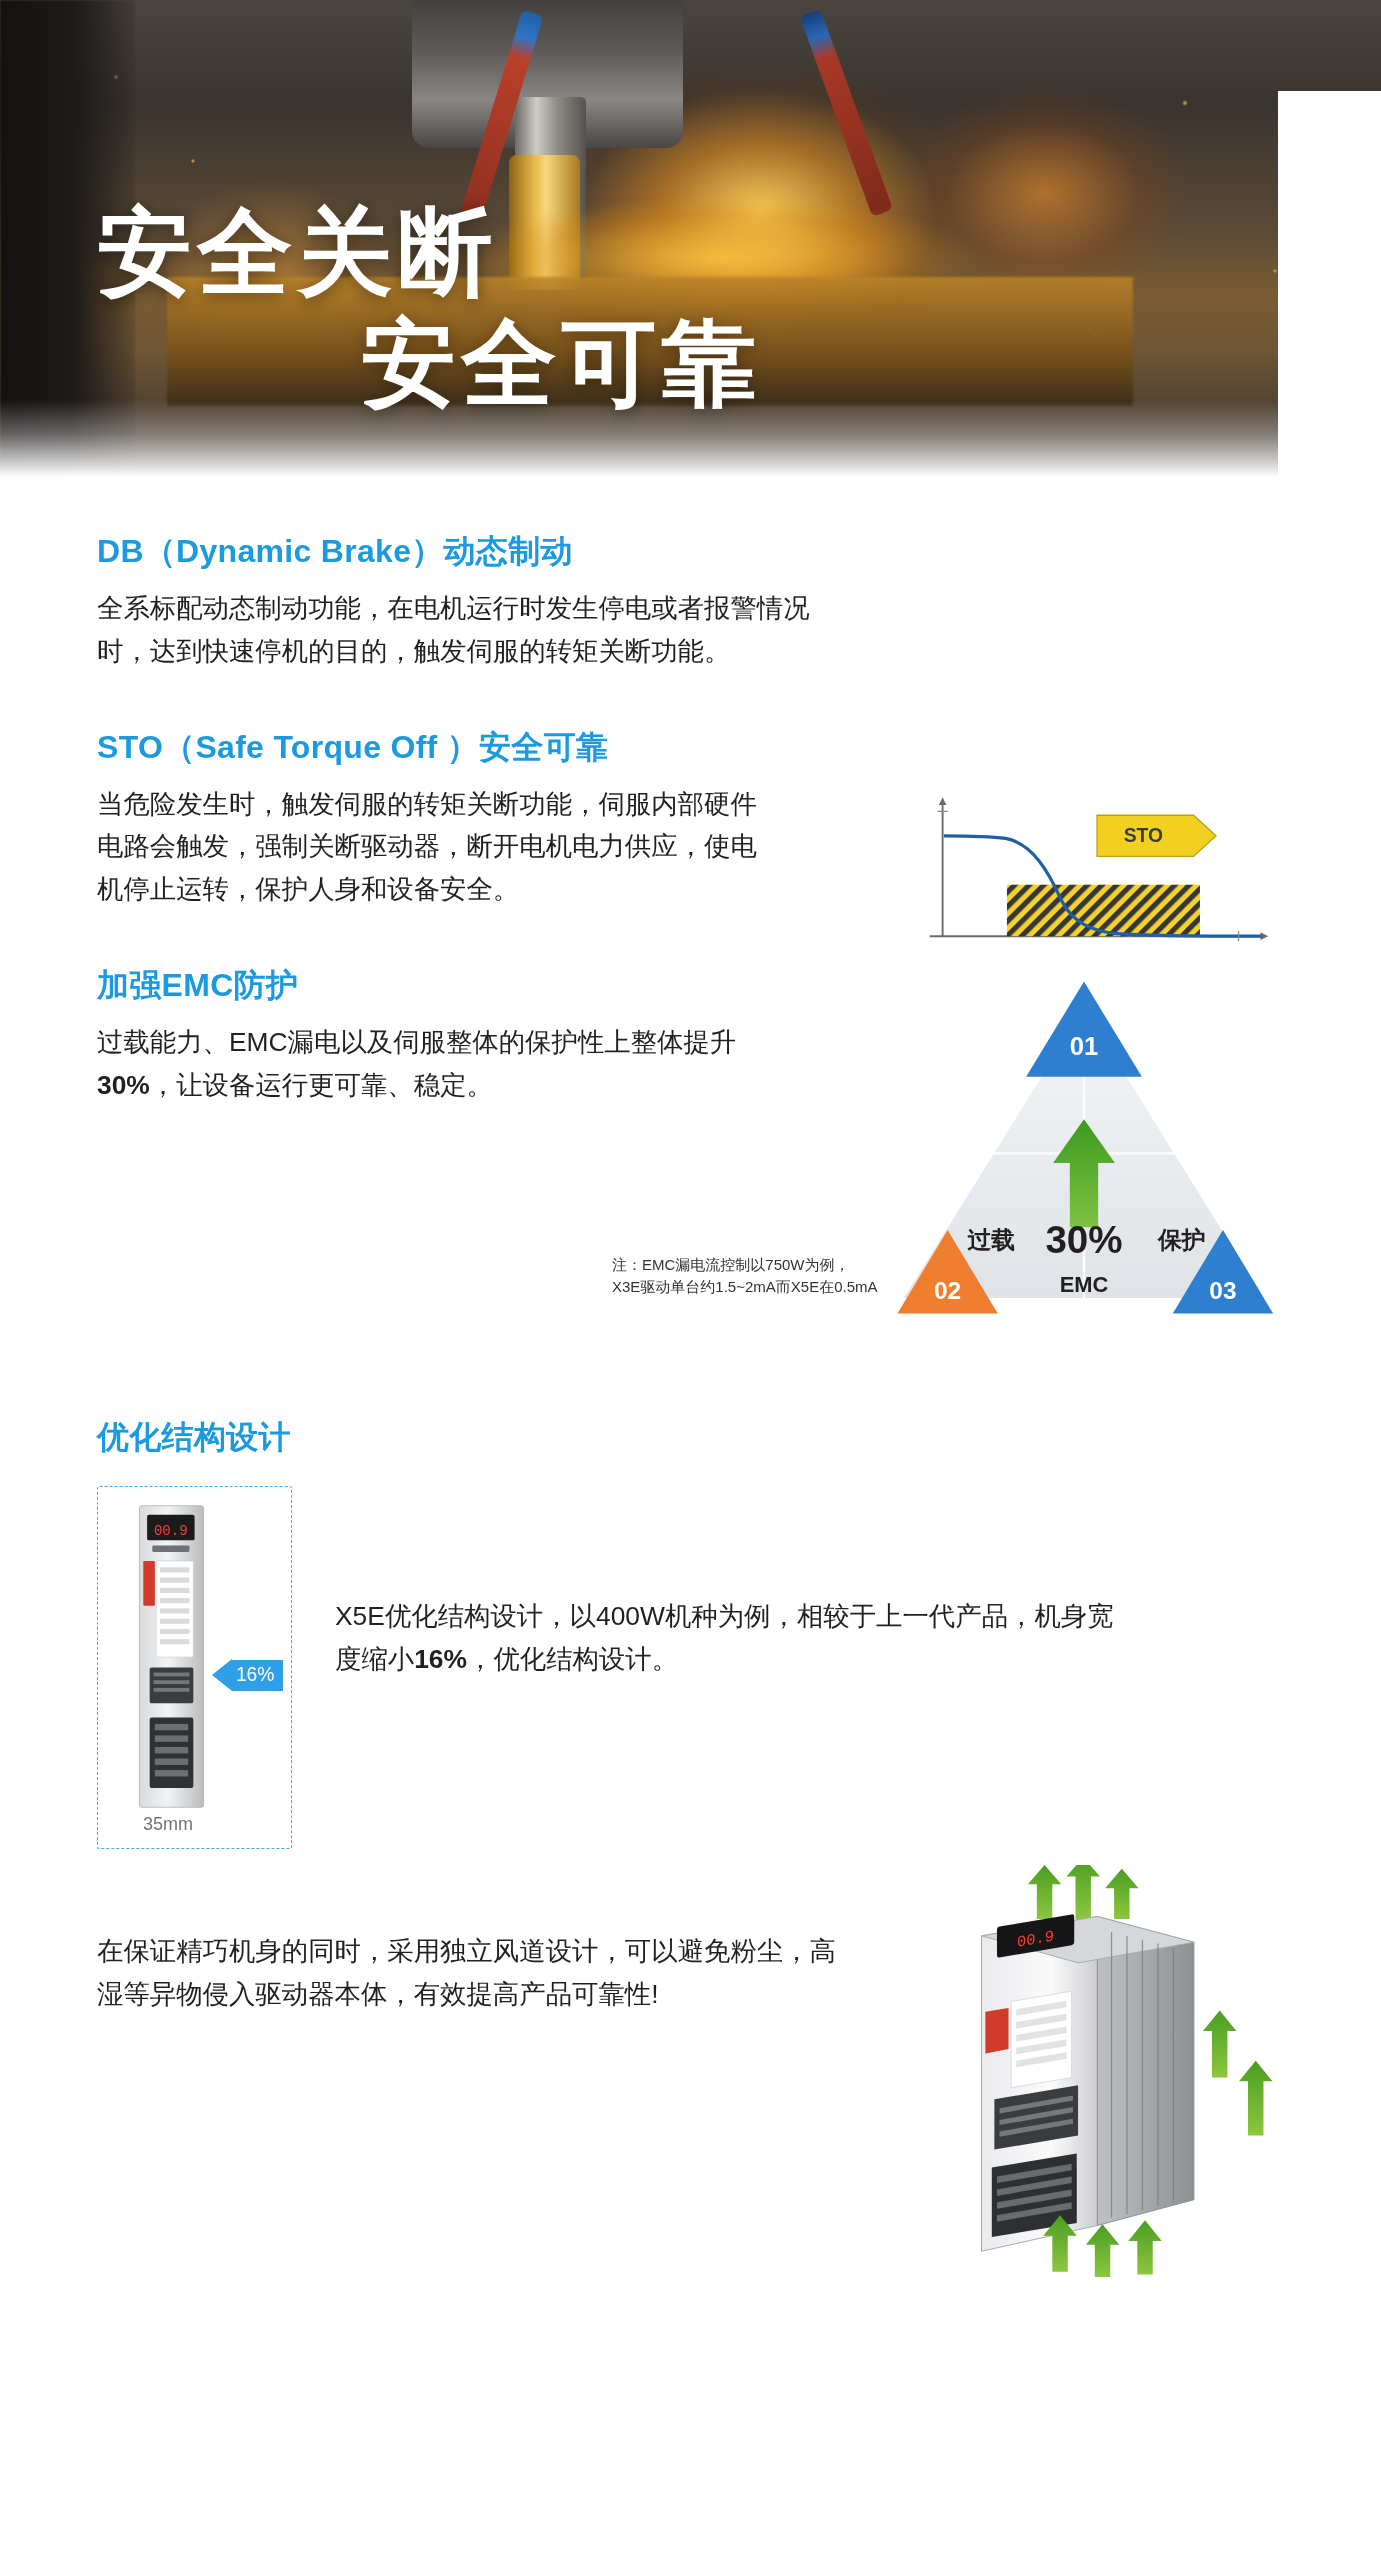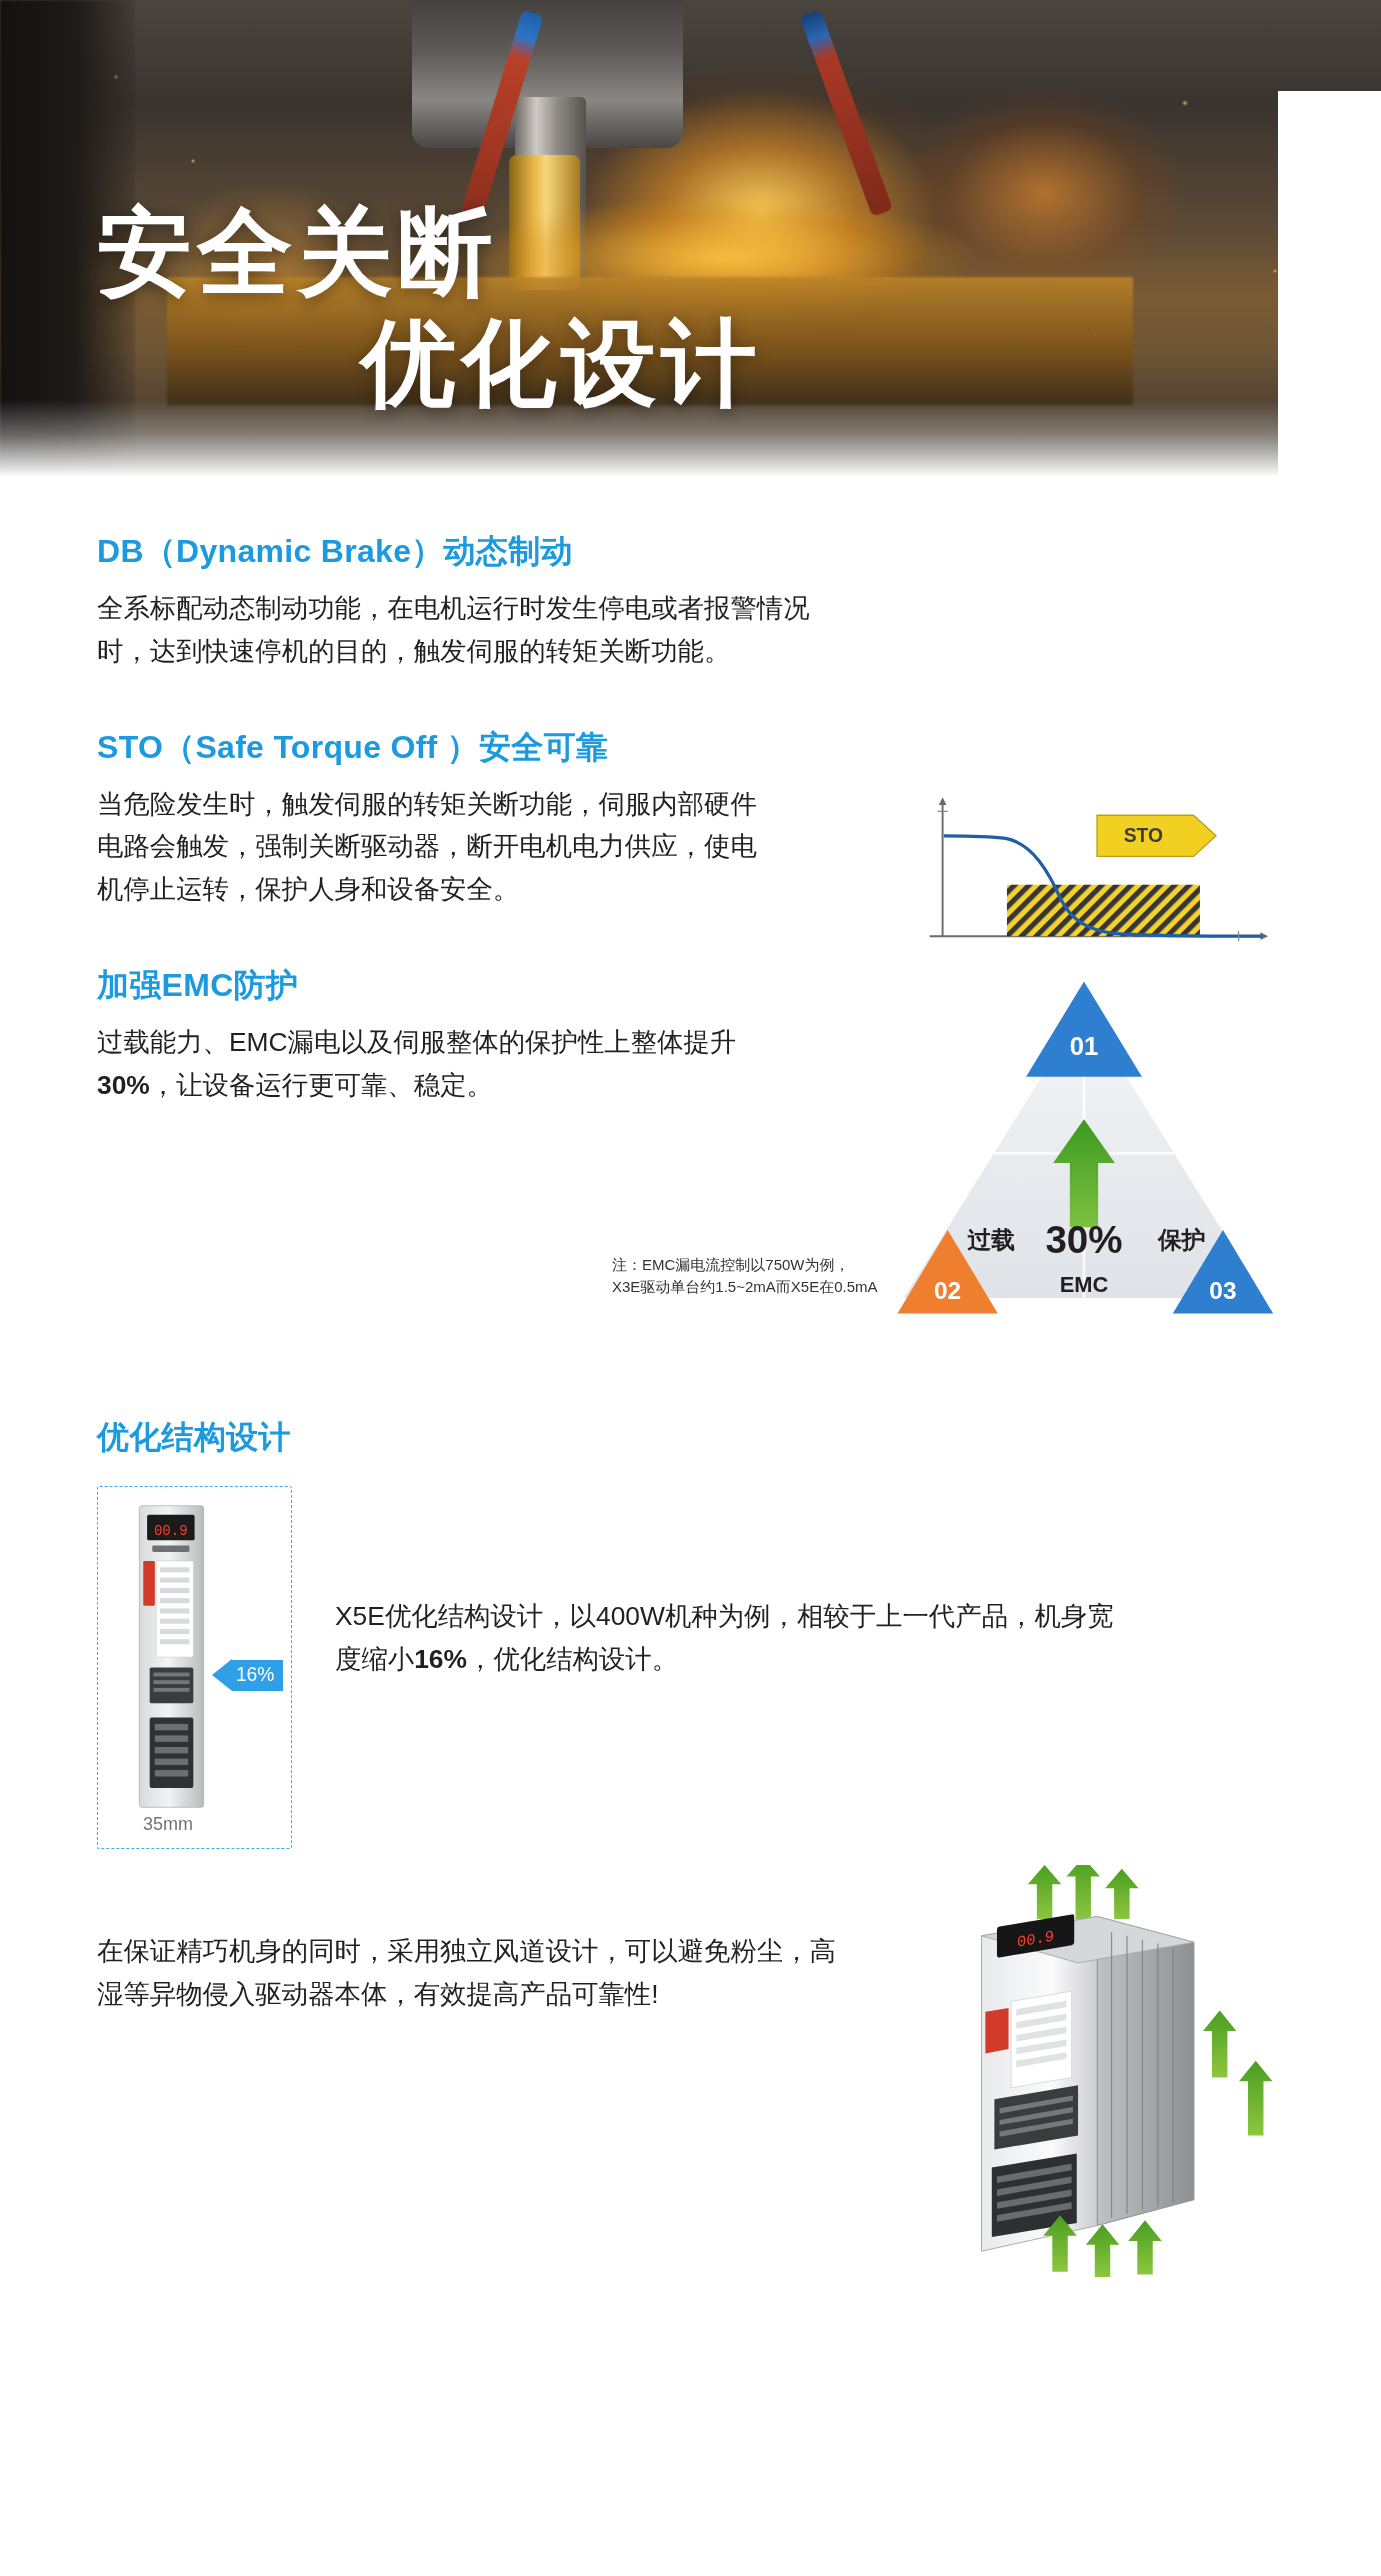--- a/index.html
+++ b/index.html
@@ -283,21 +283,21 @@
     <div class="hero-tool-a"></div>
     <div class="hero-tool-b"></div>
     <div class="hero-brass"></div>
     <div class="hero-splash"></div>
     <div class="hero-base"></div>
     <div class="hero-white-block"></div>
     <div class="hero-fade"></div>
 
     <div class="hero-title-wrap">
       <div class="hero-line1">安全关断</div>
-      <div class="hero-line2">优化设计</div>
+      <div class="hero-line2">安全可靠</div>
     </div>
   </div>
 
   <div class="content">
 
     <div class="section">
       <div class="sec-title">DB（Dynamic Brake）动态制动</div>
       <div class="sec-body">全系标配动态制动功能，在电机运行时发生停电或者报警情况时，达到快速停机的目的，触发伺服的转矩关断功能。</div>
     </div>
 

